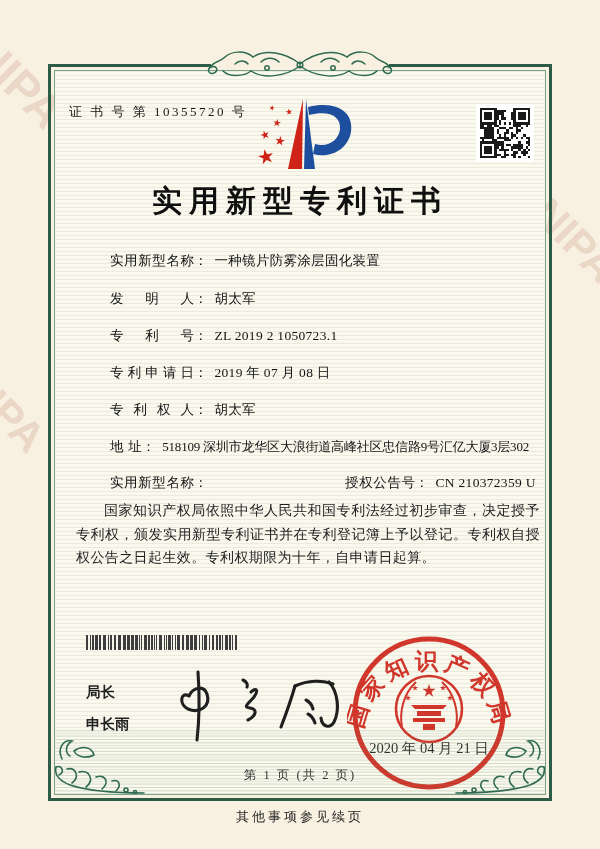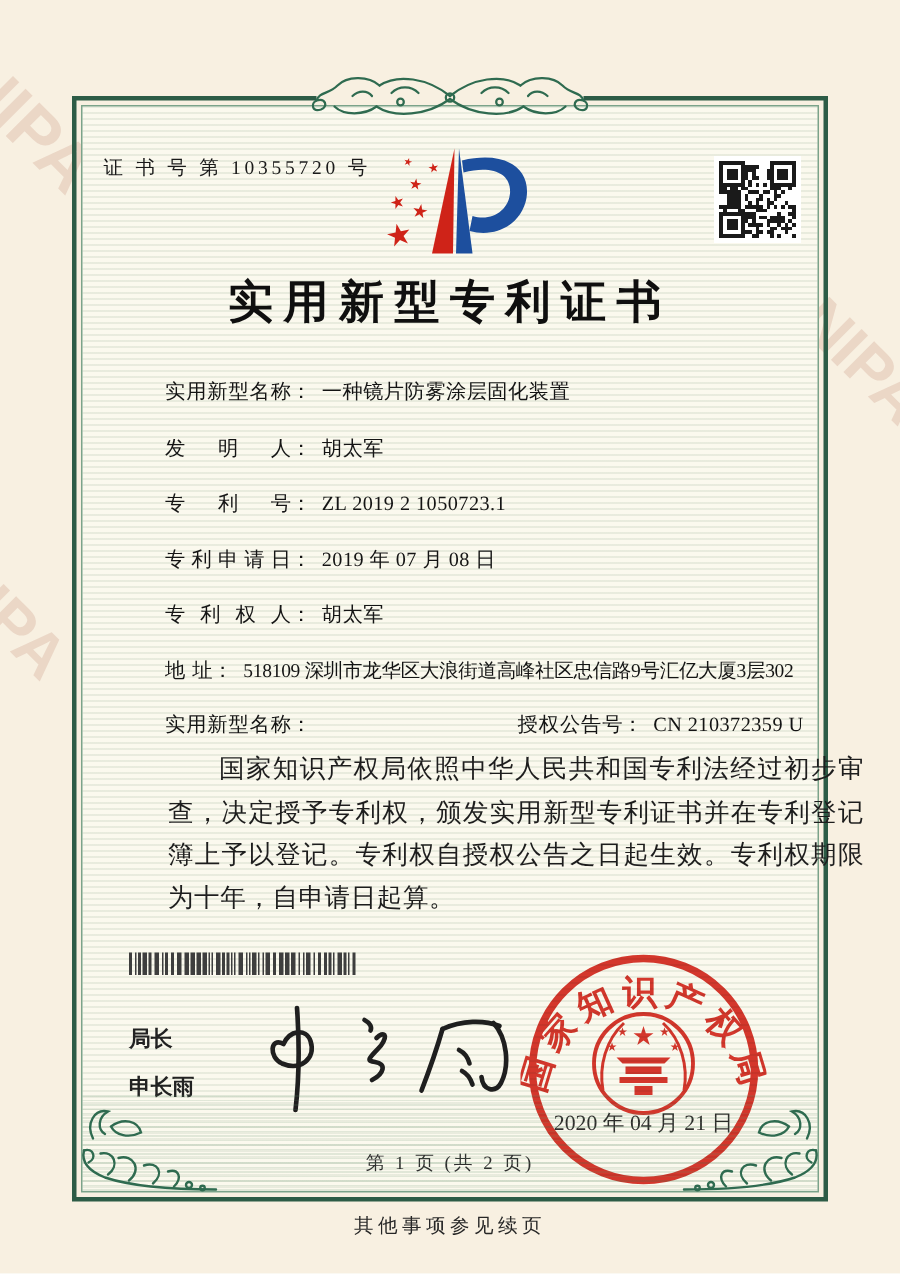--- a/index.html
+++ b/index.html
@@ -36,22 +36,22 @@
   .row { position:absolute; left:21px; right:16px; display:flex; align-items:baseline;
          font-size:13.5px; color:#141414; white-space:nowrap;margin-left:34px; }
   .row .lbl { display:inline-block; width:84px; text-align:justify; text-align-last:justify; }
   .row .colon { margin-right:7px; }
   .row .val { letter-spacing:0.3px; }
   .row .val.addr { font-size:13px; letter-spacing:-0.2px; }
   .r1{top:181px}.r2{top:219px}.r3{top:256px}.r4{top:293px}.r5{top:330px}.r6{top:367px}.r7{top:403px}
   .pair2 { position:absolute; left:235px; top:0; display:flex; align-items:baseline; }
   .pair2 .lbl { width:70px; }
 
-  .paras { position:absolute; left:21px; top:428px; width:464px; font-size:17px;
-           line-height:1.68; text-align:justify; color:#1d1d1d;margin-left:36px; }
+  .paras { position:absolute; left:21px; top:428px; width:464px; font-size:14px;
+           line-height:1.68; text-align:justify; color:#1d1d1d; }
   .paras p { text-indent:2em; letter-spacing:0.4px; }
 
   .barcode { position:absolute; left:31px; top:564px; width:156px; height:15px; display:flex; }
   .barcode span { display:block; height:100%; flex:none; }
 
   .official { position:absolute; left:31px; top:612px; font-family:"Liberation Sans","DejaVu Sans",sans-serif;
               font-weight:bold; font-size:14.5px; color:#222; }
   .official div { margin-bottom:13px; }
 
   .signature { position:absolute; left:100px; top:585px; }

